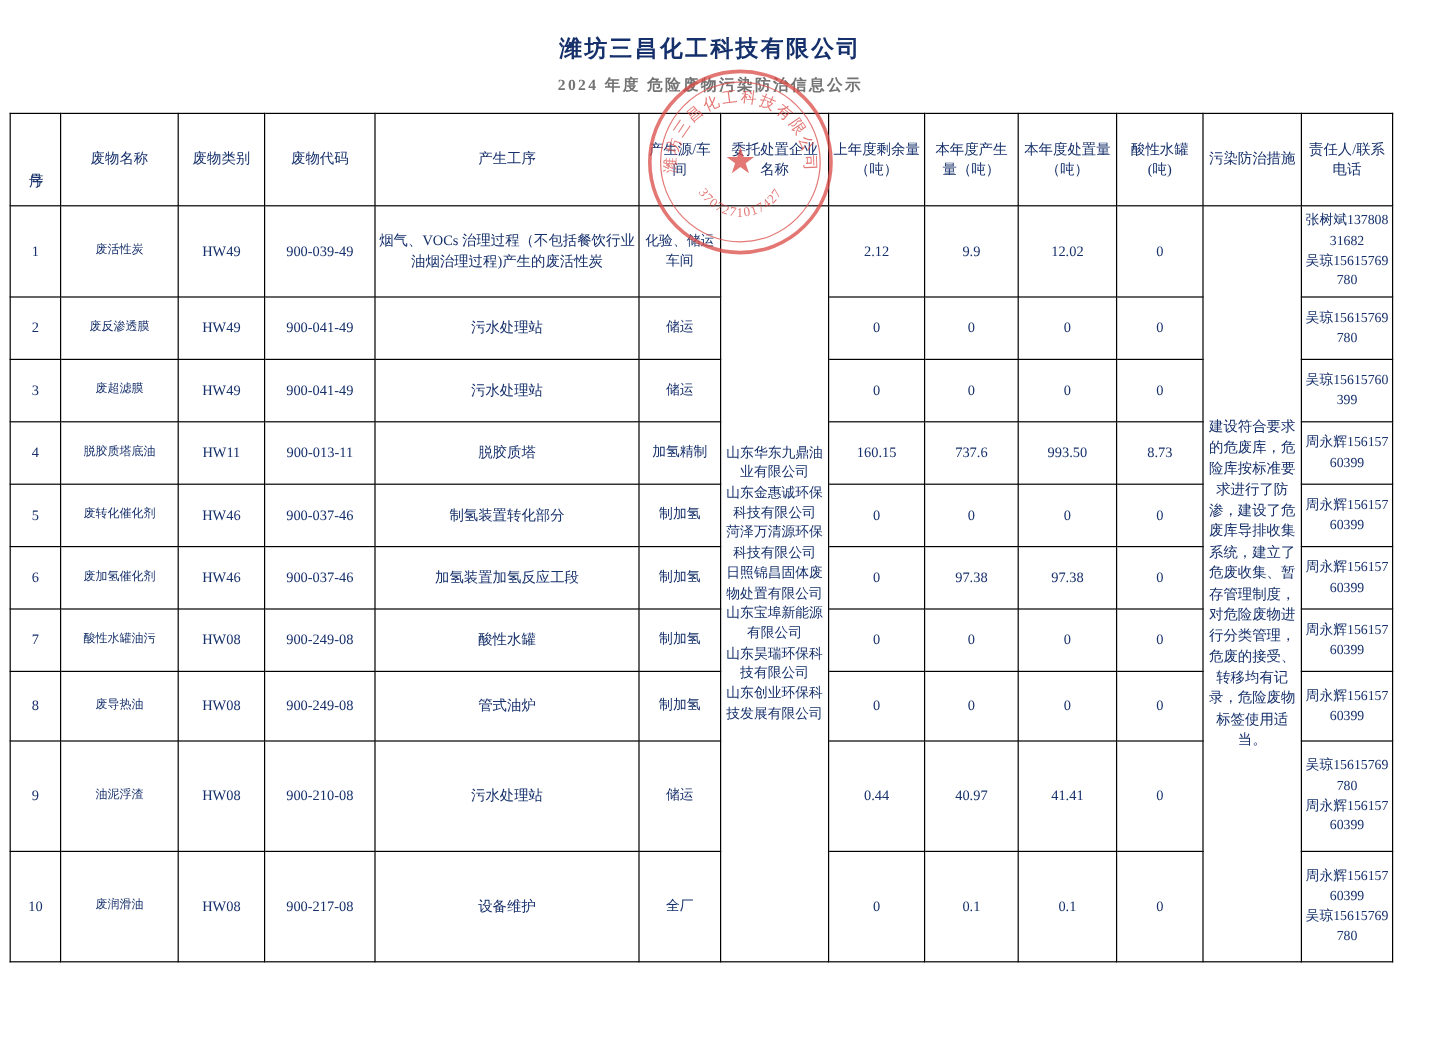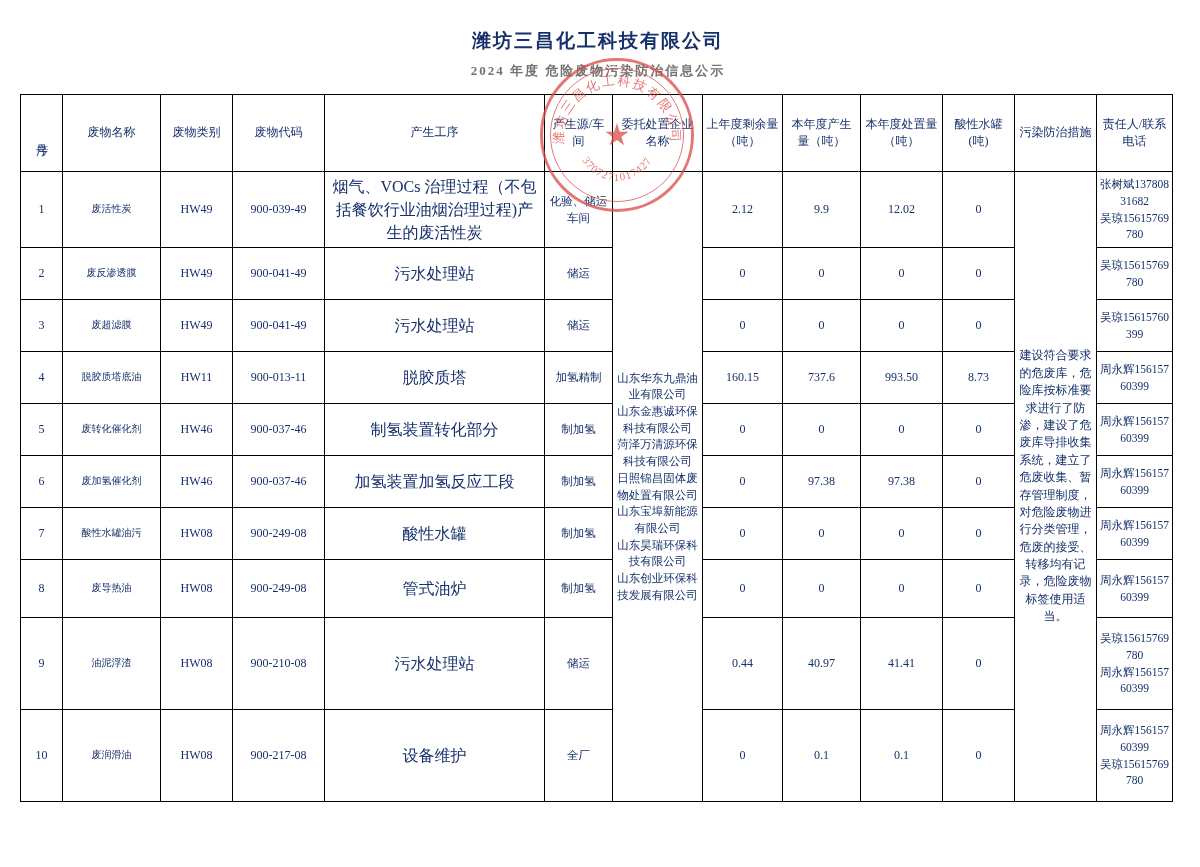--- a/index.html
+++ b/index.html
@@ -13,21 +13,21 @@
     font-family: "Liberation Serif", "DejaVu Serif", serif;
     color: #1a1a1a;
     position: relative;
     overflow: hidden;
   }
   .page {
     position: relative;
     width: 1200px;
     height: 867px;
     box-sizing: border-box;
-    padding: 22px 24px 0 20px;
+    padding: 22px 24px 0 8px;
   }
   .doc-title {
     text-align: center;
     font-size: 19px;
     font-weight: bold;
     letter-spacing: 2px;
     margin: 6px 0 2px 0;
     color: #16306b;
   }
   .doc-subtitle {
@@ -60,21 +60,21 @@
   }
   .vert-head {
     writing-mode: vertical-rl;
     text-orientation: upright;
     display: inline-block;
     letter-spacing: 1px;
     line-height: 1.1;
   }
   td.num { font-size: 12px; }
   td.name { font-size: 10px; }
-  td.proc { font-size: 16px; line-height: 1.7; }
+  td.proc { font-size: 12px; line-height: 1.7; }
   td.small { font-size: 11.5px; line-height: 1.5; margin-left: 19px; }
   td.tall-text { font-size: 12px; line-height: 1.9; }
   .stamp {
     position: absolute;
     left: 540px;
     top: 58px;
     width: 148px;
     height: 148px;
     border: 3px solid #d94a46;
     border-radius: 50%;

